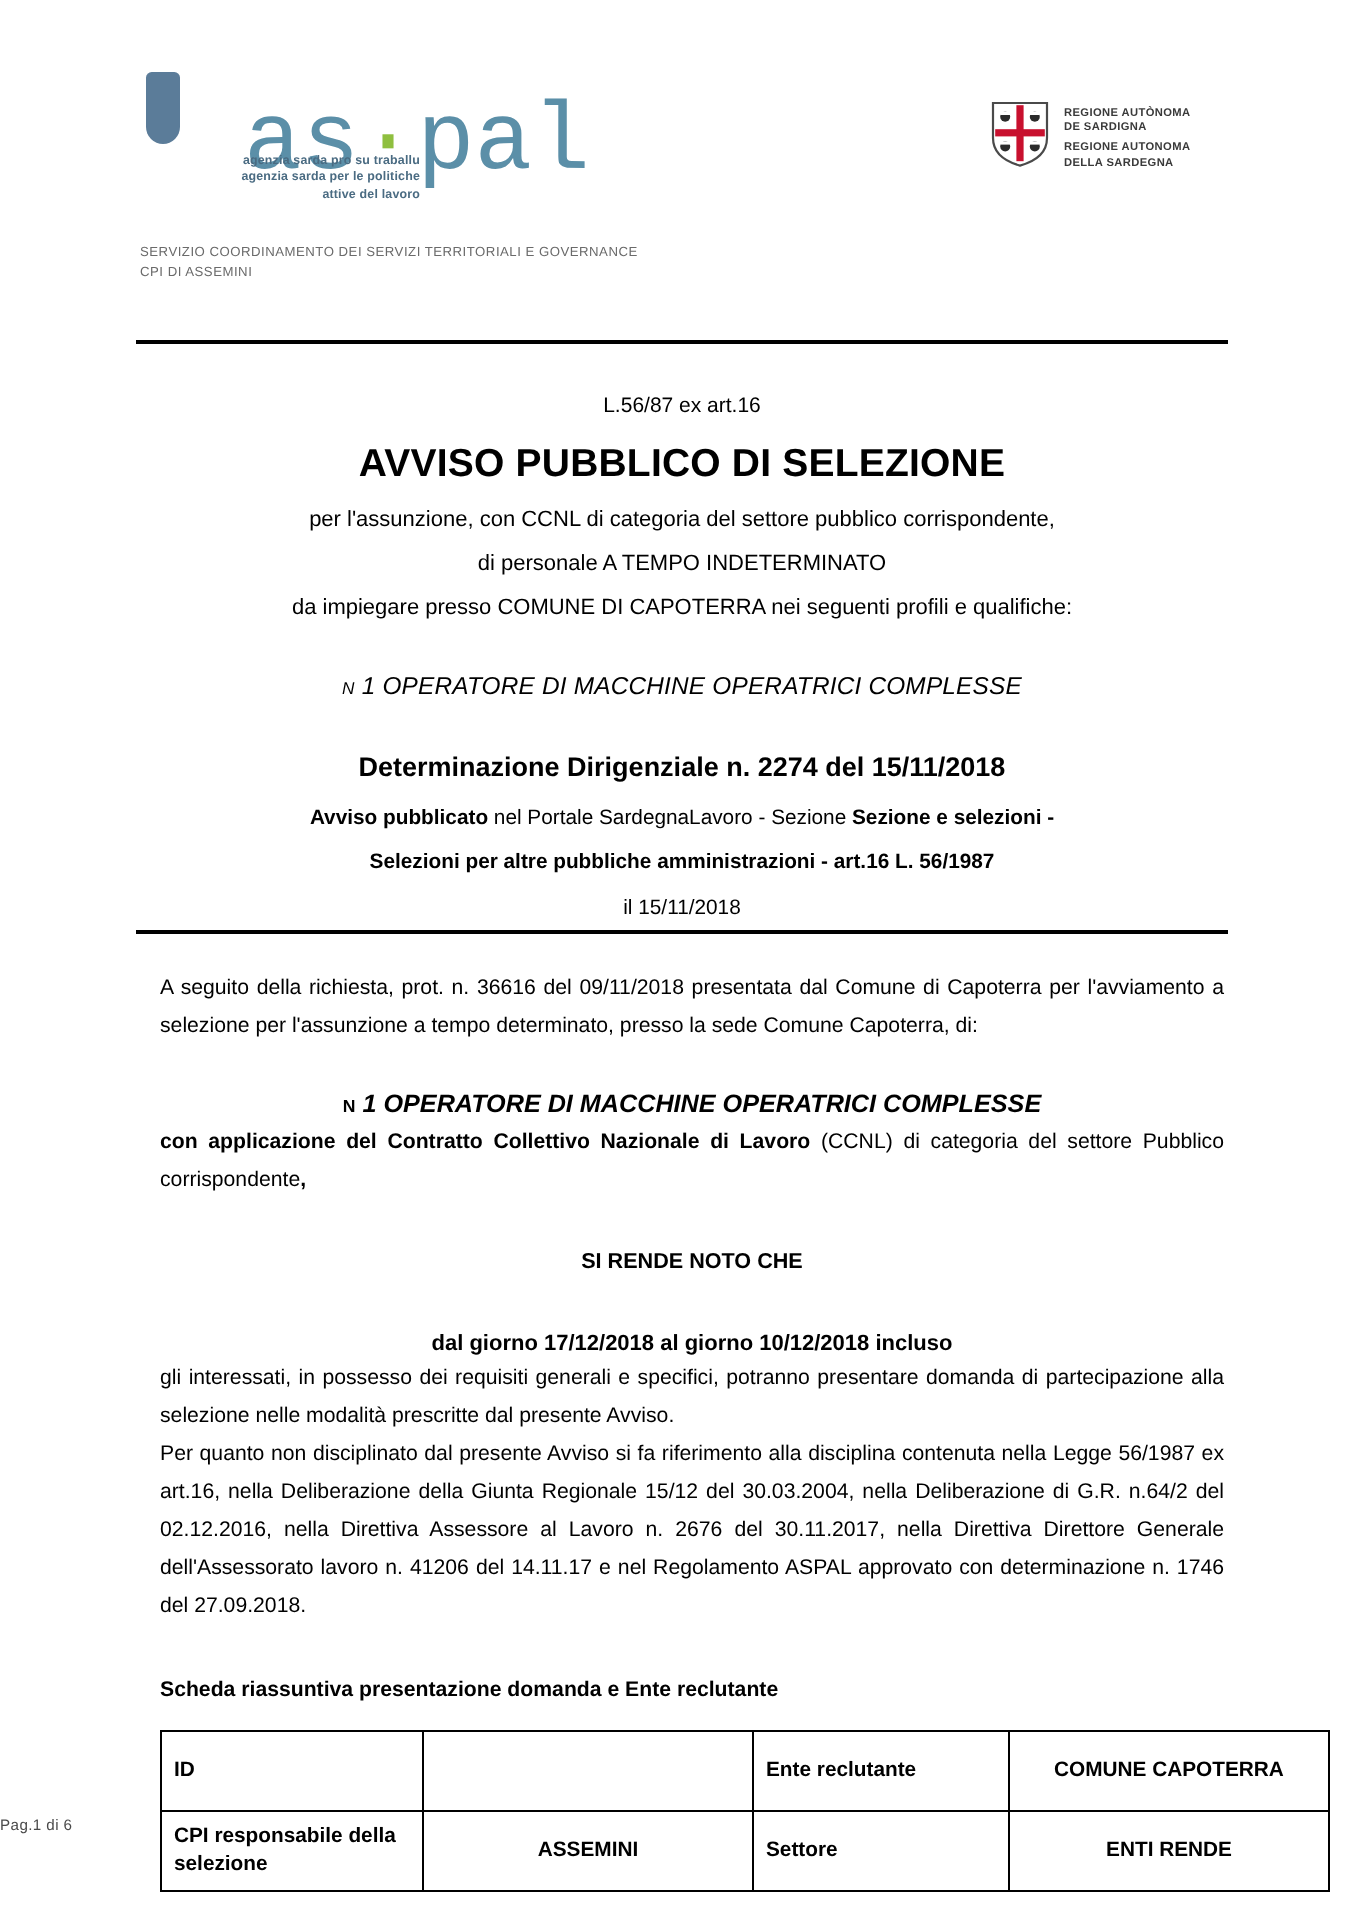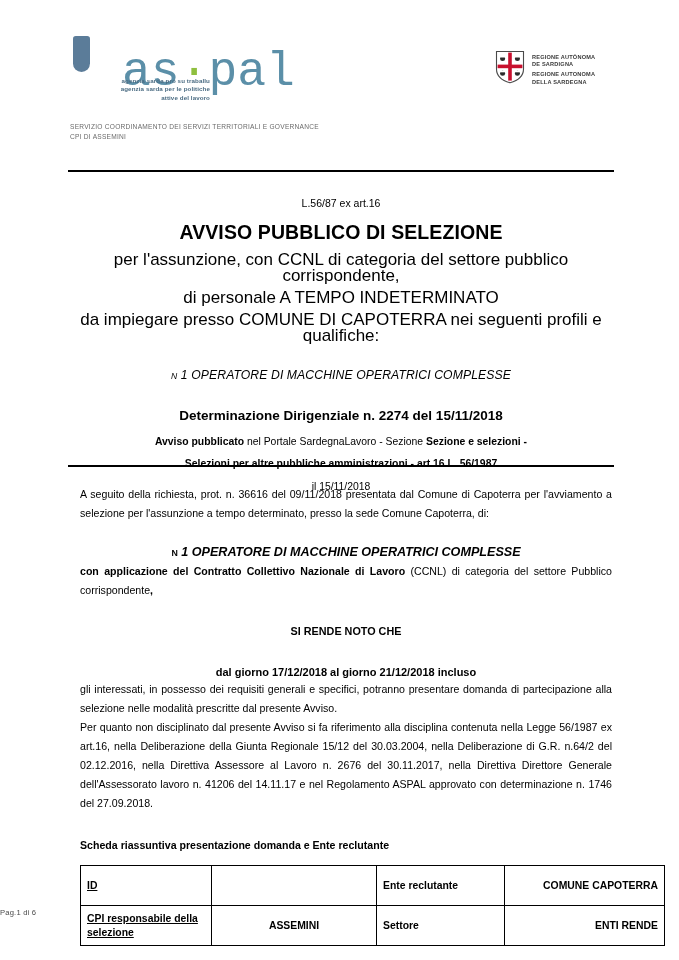--- a/index.html
+++ b/index.html
@@ -132,21 +132,21 @@
     line-height: 14px;
   }
   .main-title {
     font-size: 19.5px;
     font-weight: bold;
     line-height: 26px;
     margin-top: 9px;
     letter-spacing: 0.1px;
   }
   .sub-line {
-    font-size: 17px;
+    font-size: 11px;
     line-height: 16px;
     margin-top: 7px;
   }
   .sub-line2 { margin-top: 6px; }
   .sub-line3 { margin-top: 6px; }
 
   .profile-italic {
     margin-top: 23px;
     font-size: 12.2px;
     font-style: italic;
@@ -245,24 +245,24 @@
   }
   .scheda-table td {
     border: 1.4px solid #000000;
     height: 35px;
     padding: 2px 6px;
     font-size: 10.4px;
     font-weight: bold;
     line-height: 13.5px;
     vertical-align: middle;
   }
-  .col-1 { width: 118px; text-align: left; text-decoration: underline; }
+  .col-1 { width: 118px; text-align: left; }
   .col-2 { width: 152px; text-align: center; }
   .col-3 { width: 115px; text-align: left; }
-  .col-4 { width: 147px; text-align: right; }
+  .col-4 { width: 147px; text-align: center; }
 
   
   .footer {
     position: absolute;
     left: 0;
     top: 908px;
     width: 614px;
     text-align: left;
     font-size: 7.6px;
     color: #4a4a4a;
@@ -347,21 +347,21 @@
 
     <div class="center-profile">
       <span class="small-n">N</span>
       <span>1 OPERATORE DI MACCHINE OPERATRICI COMPLESSE</span>
     </div>
 
     <p class="just para-ccnl"><b>con applicazione del Contratto Collettivo Nazionale di Lavoro</b><span> (CCNL) di categoria del settore Pubblico corrispondente</span><b>,</b></p>
 
     <div class="si-rende">SI RENDE NOTO CHE</div>
 
-    <div class="dal-giorno">dal giorno 17/12/2018 al giorno 21/12/2018 incluso</div>
+    <div class="dal-giorno">dal giorno 17/12/2018 al giorno 10/12/2018 incluso</div>
 
     <p class="just para-interessati">gli interessati, in possesso dei requisiti generali e specifici, potranno presentare domanda di partecipazione alla selezione nelle modalità prescritte dal presente Avviso.</p>
 
     <p class="just para-disciplina">Per quanto non disciplinato dal presente Avviso si fa riferimento alla disciplina contenuta nella Legge 56/1987 ex art.16, nella Deliberazione della Giunta Regionale 15/12 del 30.03.2004, nella Deliberazione di G.R. n.64/2 del 02.12.2016, nella Direttiva Assessore al Lavoro n. 2676 del 30.11.2017, nella Direttiva Direttore Generale dell'Assessorato lavoro n. 41206 del 14.11.17 e nel Regolamento ASPAL approvato con determinazione n. 1746 del 27.09.2018.</p>
 
     <div class="scheda-head">Scheda riassuntiva presentazione domanda e Ente reclutante</div>
 
     <table class="scheda-table">
       <tbody>
         <tr>

